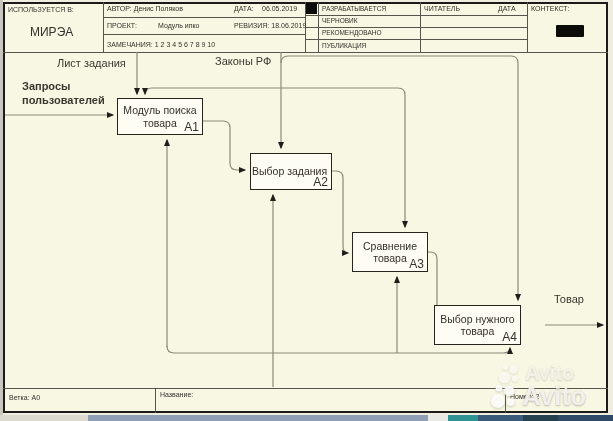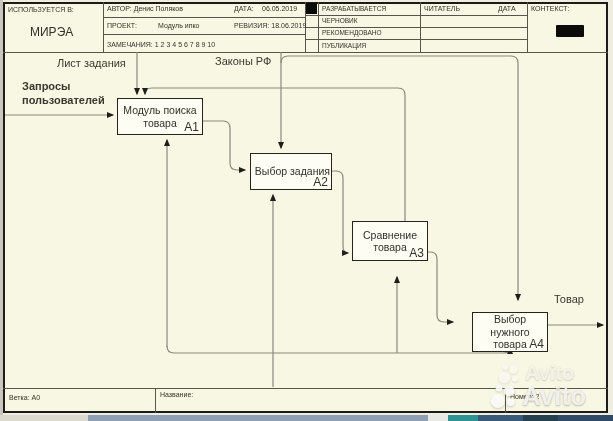--- a/index.html
+++ b/index.html
@@ -13,21 +13,21 @@
   .vline{position:absolute;width:1px;background:#56544b;}
   
   .t7{position:absolute;font-size:7px;line-height:8px;white-space:nowrap;}
   .t65{position:absolute;font-size:6.5px;line-height:7px;white-space:nowrap;}
   .t8{position:absolute;font-size:12px;line-height:9px;white-space:nowrap;}
   .blackbox{position:absolute;background:#0b0b09;}
   
   .lbl{position:absolute;font-size:11px;line-height:13.5px;color:#3a372f;z-index:3;}
   
   .box{position:absolute;background:#fdfdf3;border:1.5px solid #26241d;box-sizing:border-box;
-       display:flex;align-items:center;justify-content:flex-end;text-align:center;z-index:3;}
+       display:flex;align-items:center;justify-content:flex-start;text-align:center;z-index:3;}
   .box-title{font-size:10.5px;line-height:12.5px;color:#33302a;padding:0 1px;}
   .box-code{position:absolute;right:3px;bottom:0px;font-size:12px;color:#33302a;}
   svg.wires{position:absolute;left:0;top:0;z-index:2;pointer-events:none;}
   
   .footer-name-val{position:absolute;left:155px;top:400px;width:350px;text-align:center;
                    font-size:8px;white-space:nowrap;}
   
   .wm{position:absolute;display:flex;align-items:center;gap:5px;z-index:6;
       color:rgba(255,255,255,0.82);font-weight:bold;
       text-shadow:0 1px 2px rgba(138,134,118,0.5), 0 0 1px rgba(138,134,118,0.45);}
@@ -124,25 +124,25 @@
   <div class="lbl" style="left:554px;top:293px;">Товар</div>
 
   <div class="box" style="left:117px;top:98px;width:86px;height:37px;">
     <div class="box-title">Модуль поиска товара</div>
     <div class="box-code">A1</div>
   </div>
   <div class="box" style="left:250px;top:153px;width:82px;height:37px;">
     <div class="box-title">Выбор задания</div>
     <div class="box-code">A2</div>
   </div>
-  <div class="box" style="left:352px;top:221px;width:76px;height:40px;">
+  <div class="box" style="left:352px;top:232px;width:76px;height:40px;">
     <div class="box-title">Сравнение товара</div>
     <div class="box-code">A3</div>
   </div>
-  <div class="box" style="left:472px;top:305px;width:76px;height:40px;margin-top:7px;">
+  <div class="box" style="left:434px;top:305px;width:87px;height:40px;">
     <div class="box-title">Выбор нужного товара</div>
     <div class="box-code">A4</div>
   </div>
 
   <div class="hline" style="left:3px;top:388px;width:605px;"></div>
   <div class="vline" style="left:155px;top:388px;height:25px;"></div>
   <div class="vline" style="left:505px;top:388px;height:25px;"></div>
 
   <div class="t7" style="left:9px;top:394px;"><span>Ветка:</span> <span>A0</span></div>
   <div class="t7" style="left:160px;top:391px;">Название:</div>

